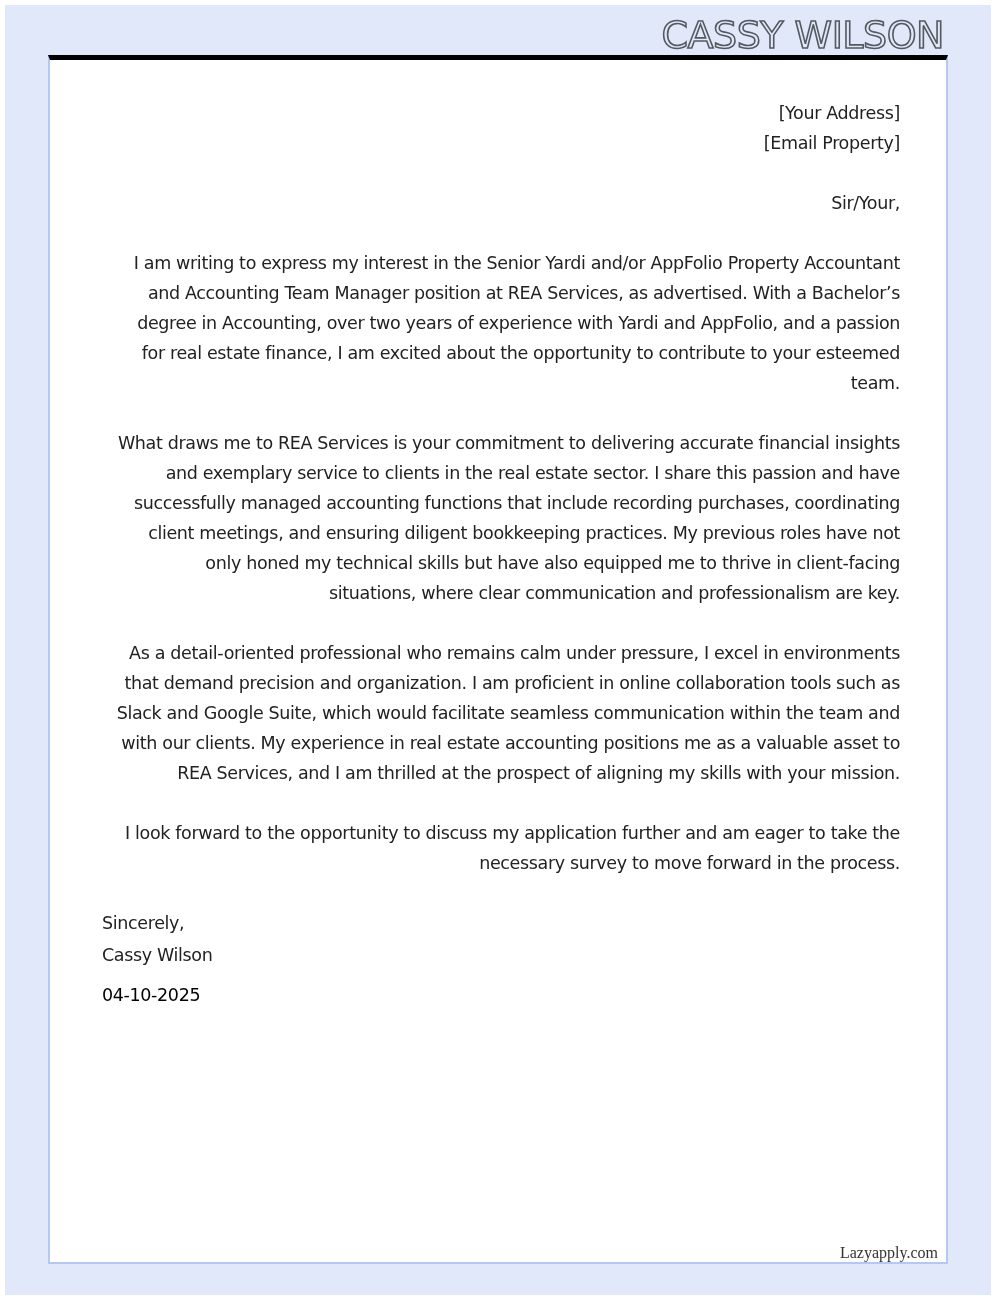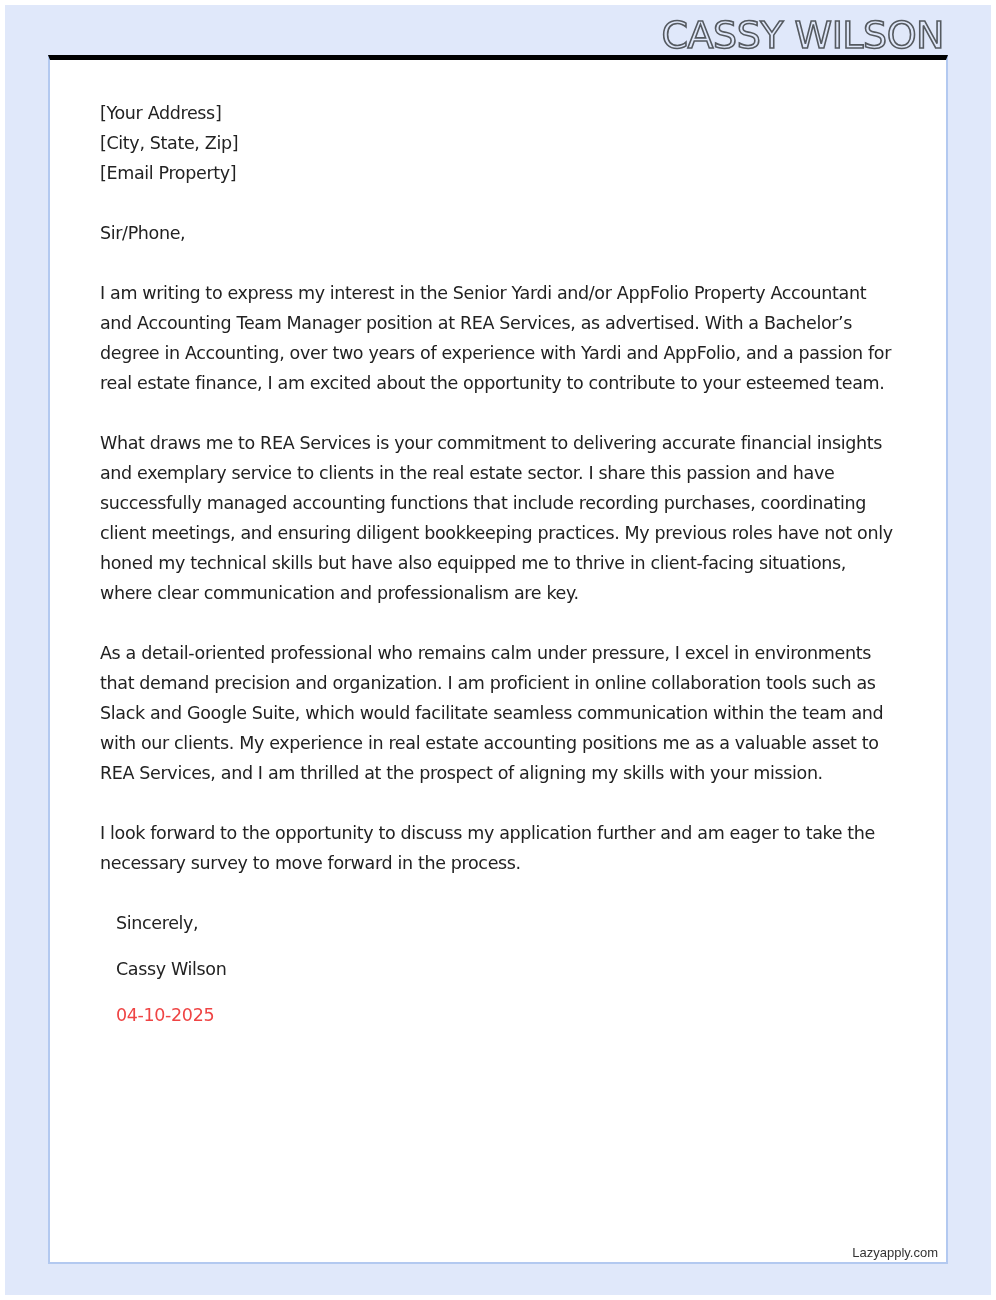--- a/index.html
+++ b/index.html
@@ -17,43 +17,42 @@
   .page {
     position: absolute; left: 48px; top: 55px; width: 896px; height: 1202px;
     background: #ffffff; border-top: 5px solid #000000;
     border-left: 2px solid #b3c9f0; border-right: 2px solid #b3c9f0; border-bottom: 2px solid #b3c9f0;
   }
   .content {
     position: absolute; left: 50px; top: 38px; width: 800px;
     font-family: "DejaVu Sans", sans-serif; font-size: 17.5px; line-height: 30px; color: #222222;
     letter-spacing: -0.35px;
   }
-  .content p { margin: 0 0 30px 0; }
+  .content p { margin: 0 0 30px 16px; text-align: right; }
   .content .addr-line { display: block; }
-  .sig { margin: 16px; }
-  .date { color: #ef4444; margin-top: 10px; }
+  .sig { margin: 2px; }
+  .date { color: #000000; margin-top: 10px; }
   .footer {
     position: absolute; right: 8px; bottom: 0px;
-    font-family: Liberation Sans, sans-serif; font-size: 13px; color: #333333; line-height: 18px;
+    font-family: Liberation Serif, serif; font-size: 16px; color: #333333; line-height: 18px;
   }
 </style>
 </head>
 <body>
 
 <div class="outer"></div>
 <div class="name">CASSY WILSON</div>
 
 <div class="page">
   <div class="content">
     <p>
       <span class="addr-line">[Your Address]</span>
-      <span class="addr-line">[City, State, Zip]</span>
       <span class="addr-line">[Email Property]</span>
     </p>
-    <p>Sir/Phone,</p>
+    <p>Sir/Your,</p>
     <p>I am writing to express my interest in the Senior Yardi and/or AppFolio Property Accountant and Accounting Team Manager position at REA Services, as advertised. With a Bachelor’s degree in Accounting, over two years of experience with Yardi and AppFolio, and a passion for real estate finance, I am excited about the opportunity to contribute to your esteemed team.</p>
     <p>What draws me to REA Services is your commitment to delivering accurate financial insights and exemplary service to clients in the real estate sector. I share this passion and have successfully managed accounting functions that include recording purchases, coordinating client meetings, and ensuring diligent bookkeeping practices. My previous roles have not only honed my technical skills but have also equipped me to thrive in client-facing situations, where clear communication and professionalism are key.</p>
     <p>As a detail-oriented professional who remains calm under pressure, I excel in environments that demand precision and organization. I am proficient in online collaboration tools such as Slack and Google Suite, which would facilitate seamless communication within the team and with our clients. My experience in real estate accounting positions me as a valuable asset to REA Services, and I am thrilled at the prospect of aligning my skills with your mission.</p>
     <p>I look forward to the opportunity to discuss my application further and am eager to take the necessary survey to move forward in the process.</p>
     <div class="sig">Sincerely,</div>
     <div class="sig">Cassy Wilson</div>
     <div class="sig date">04-10-2025</div>
   </div>
   <div class="footer">Lazyapply.com</div>
 </div>

